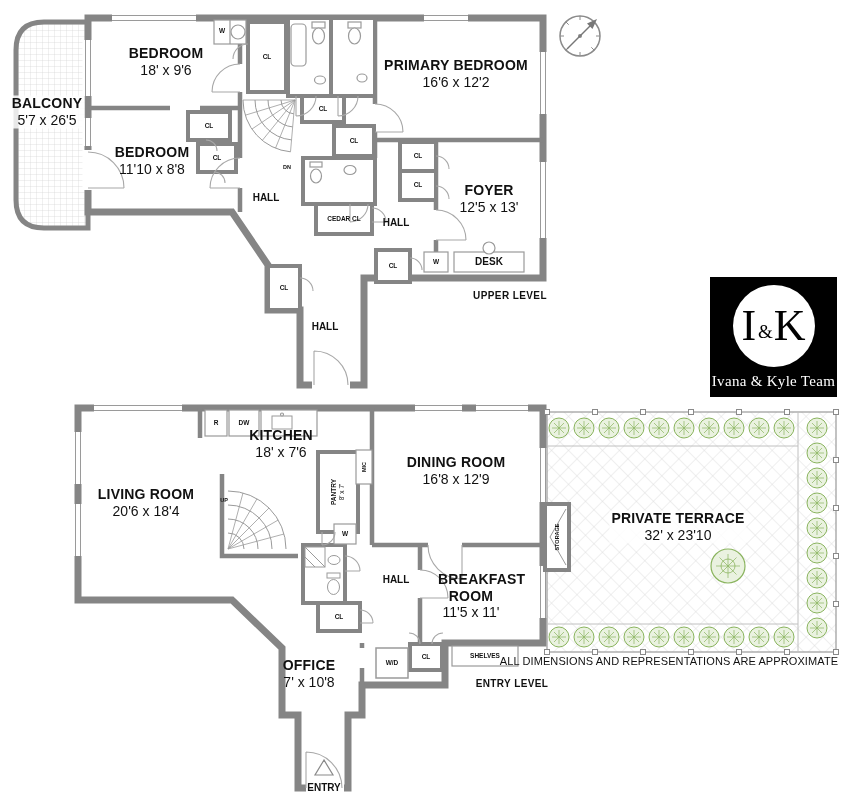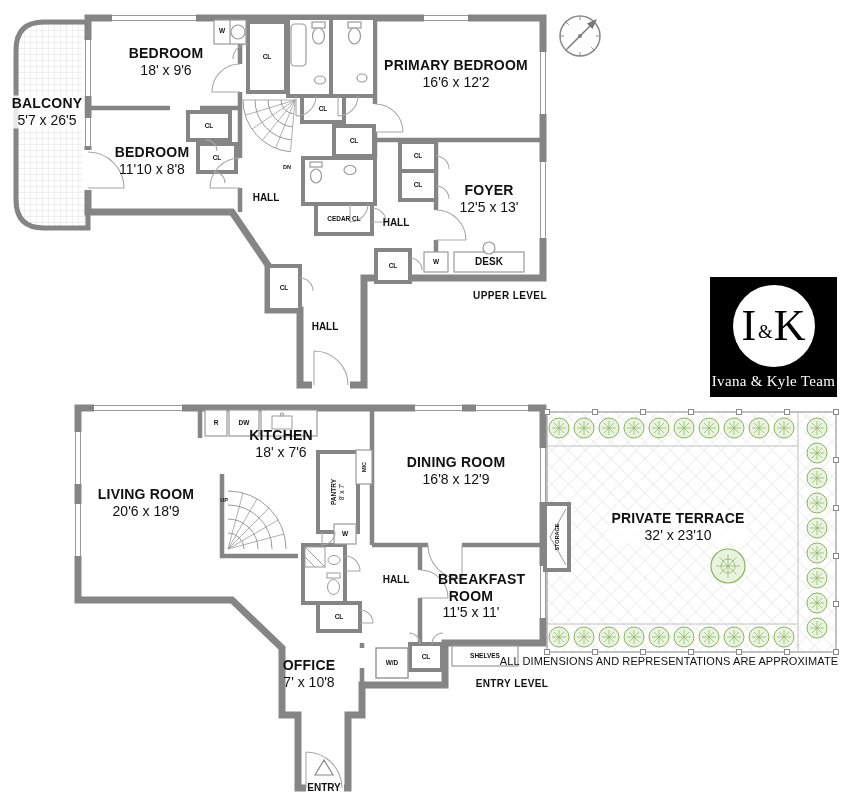--- a/index.html
+++ b/index.html
@@ -291,21 +291,21 @@
 <div class="lbl xs" style="left:393px;top:266px">CL</div>
 <div class="lbl xs" style="left:284px;top:288px">CL</div>
 <div class="lbl xs" style="left:222px;top:31px">W</div>
 <div class="lbl xs" style="left:436px;top:262px">W</div>
 <div class="lbl sm" style="left:489px;top:262px">DESK</div>
 <div class="lbl xxs" style="left:287px;top:167px">DN</div>
 <div class="lbl level" style="left:510px;top:296px">UPPER LEVEL</div>
 
 <div class="lbl" style="left:146px;top:503px">
   <div class="room-name">LIVING ROOM</div>
-  <div class="room-dims">20'6 x 18'9</div>
+  <div class="room-dims">20'6 x 18'4</div>
 </div>
 <div class="lbl" style="left:281px;top:444px">
   <div class="room-name">KITCHEN</div>
   <div class="room-dims">18' x 7'6</div>
 </div>
 <div class="lbl rot" style="left:338px;top:492px">
   <div class="xs">PANTRY</div>
   <div style="font-size:6.5px">8' x 7'</div>
 </div>
 <div class="lbl rot xxs" style="left:364px;top:467px">MIC</div>

